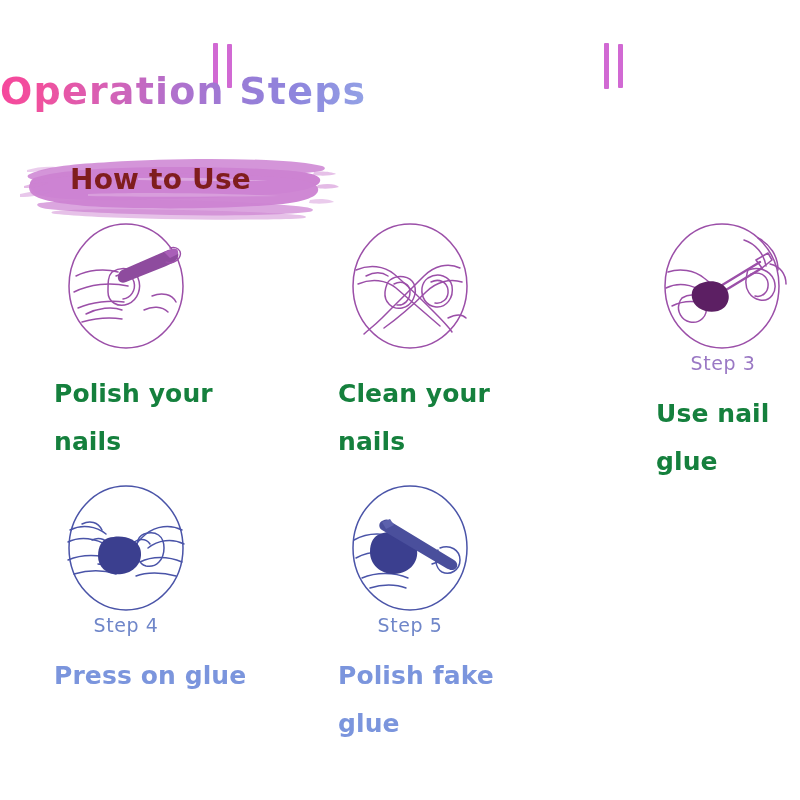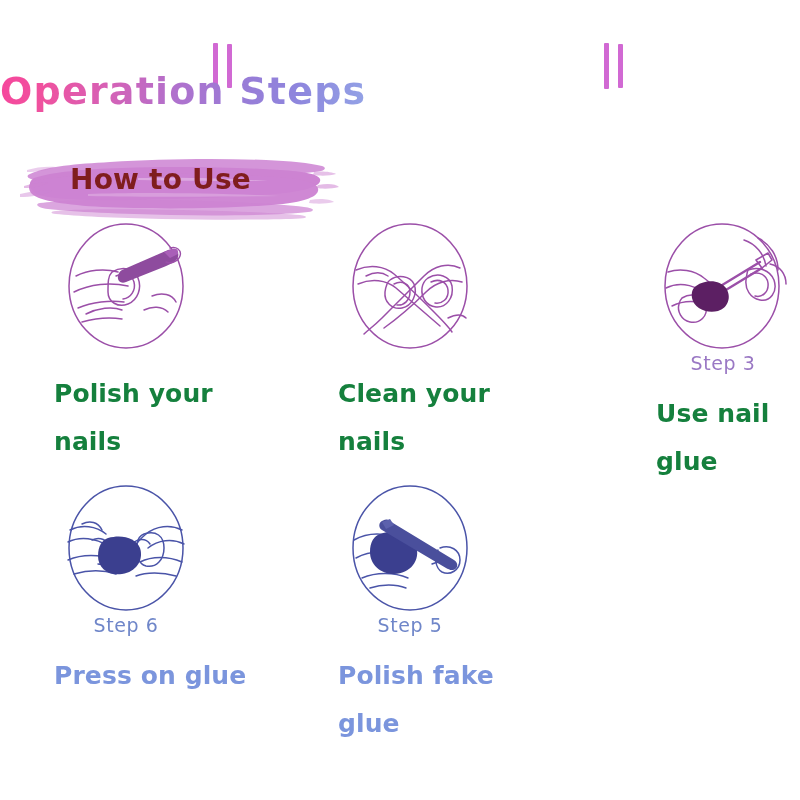--- a/index.html
+++ b/index.html
@@ -316,21 +316,21 @@
 
             <path d="M92 50 C104 46, 112 52, 112 64 C112 76, 104 84, 94 82
                      C86 80, 84 70, 85 60 C86 54, 89 51, 92 50 Z"></path>
             <path d="M80 60 C86 54, 94 54, 98 60"></path>
           </g>
 
           <path d="M56 54 C70 50, 84 54, 88 64 C92 76, 84 88, 70 90
                    C56 92, 46 84, 46 72 C46 62, 50 56, 56 54 Z" fill="#3b3f8f"></path>
         </svg>
       </div>
-      <div class="step-label">Step 6</div>
+      <div class="step-label">Step 4</div>
       <div class="step-caption">Press on glue</div>
     </div>
 
     <div class="step-cell c1 blue">
       <div class="step-art">
         <svg width="148" height="132" viewBox="0 0 148 132">
           <g fill="none" stroke="#4a54a8" stroke-width="1.5" stroke-linecap="round" stroke-linejoin="round">
             <ellipse cx="74" cy="64" rx="57" ry="62"></ellipse>
 
             <path d="M18 56 C32 48, 50 48, 64 56"></path>

